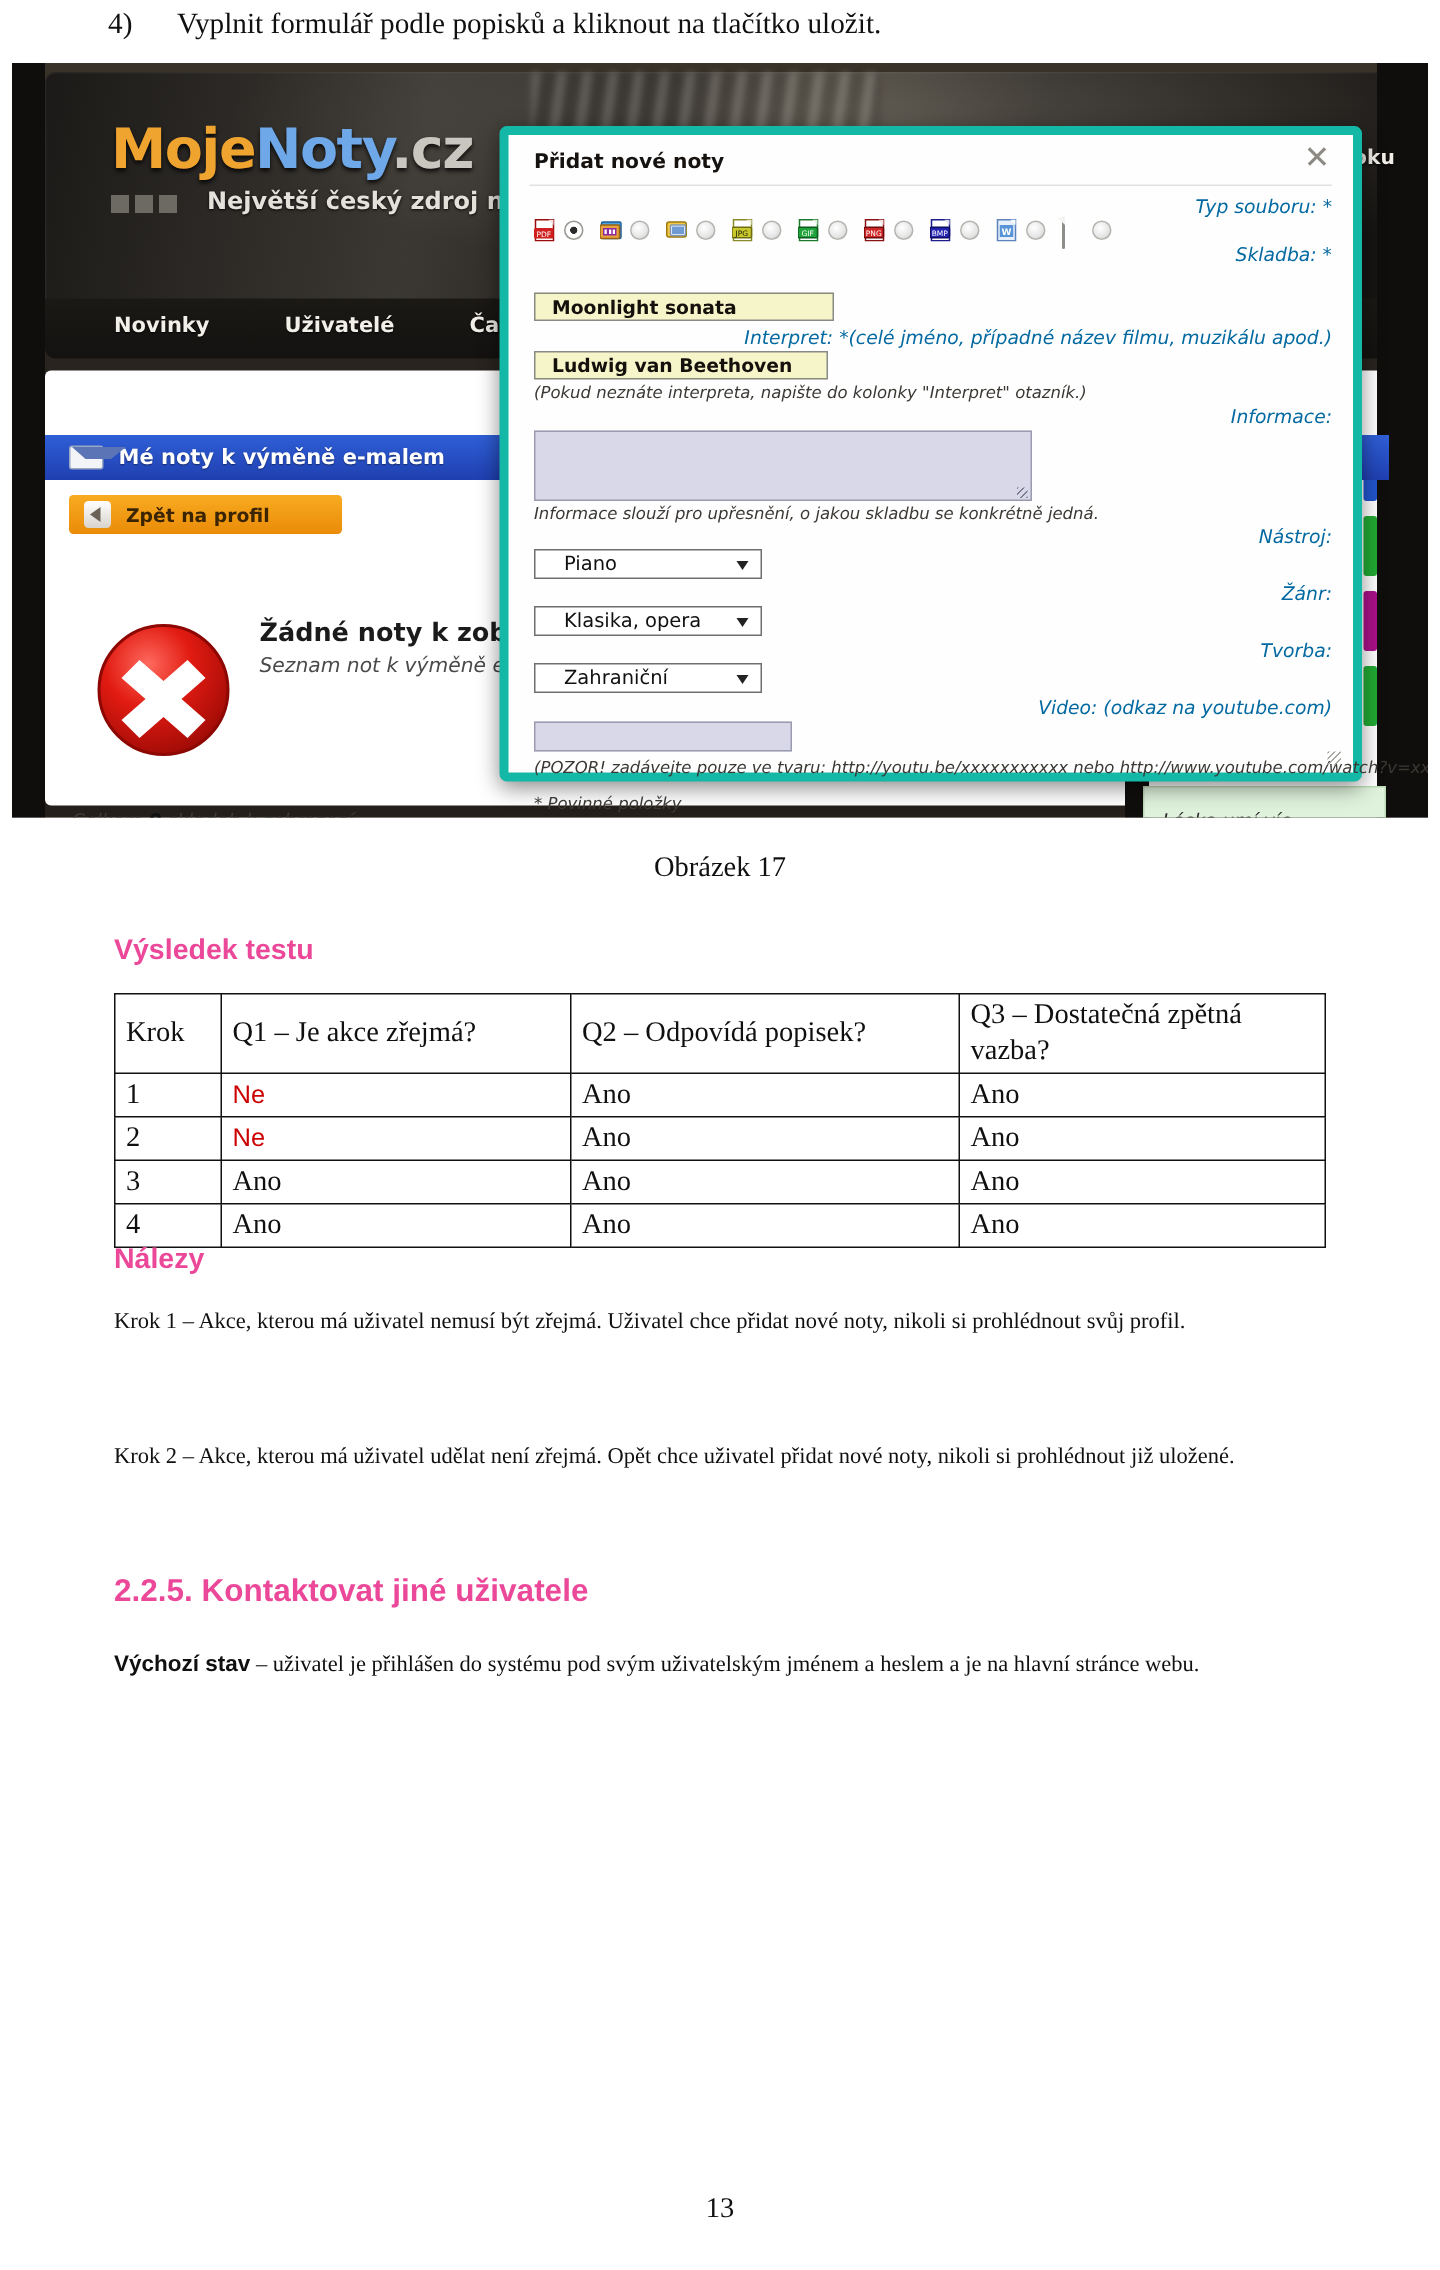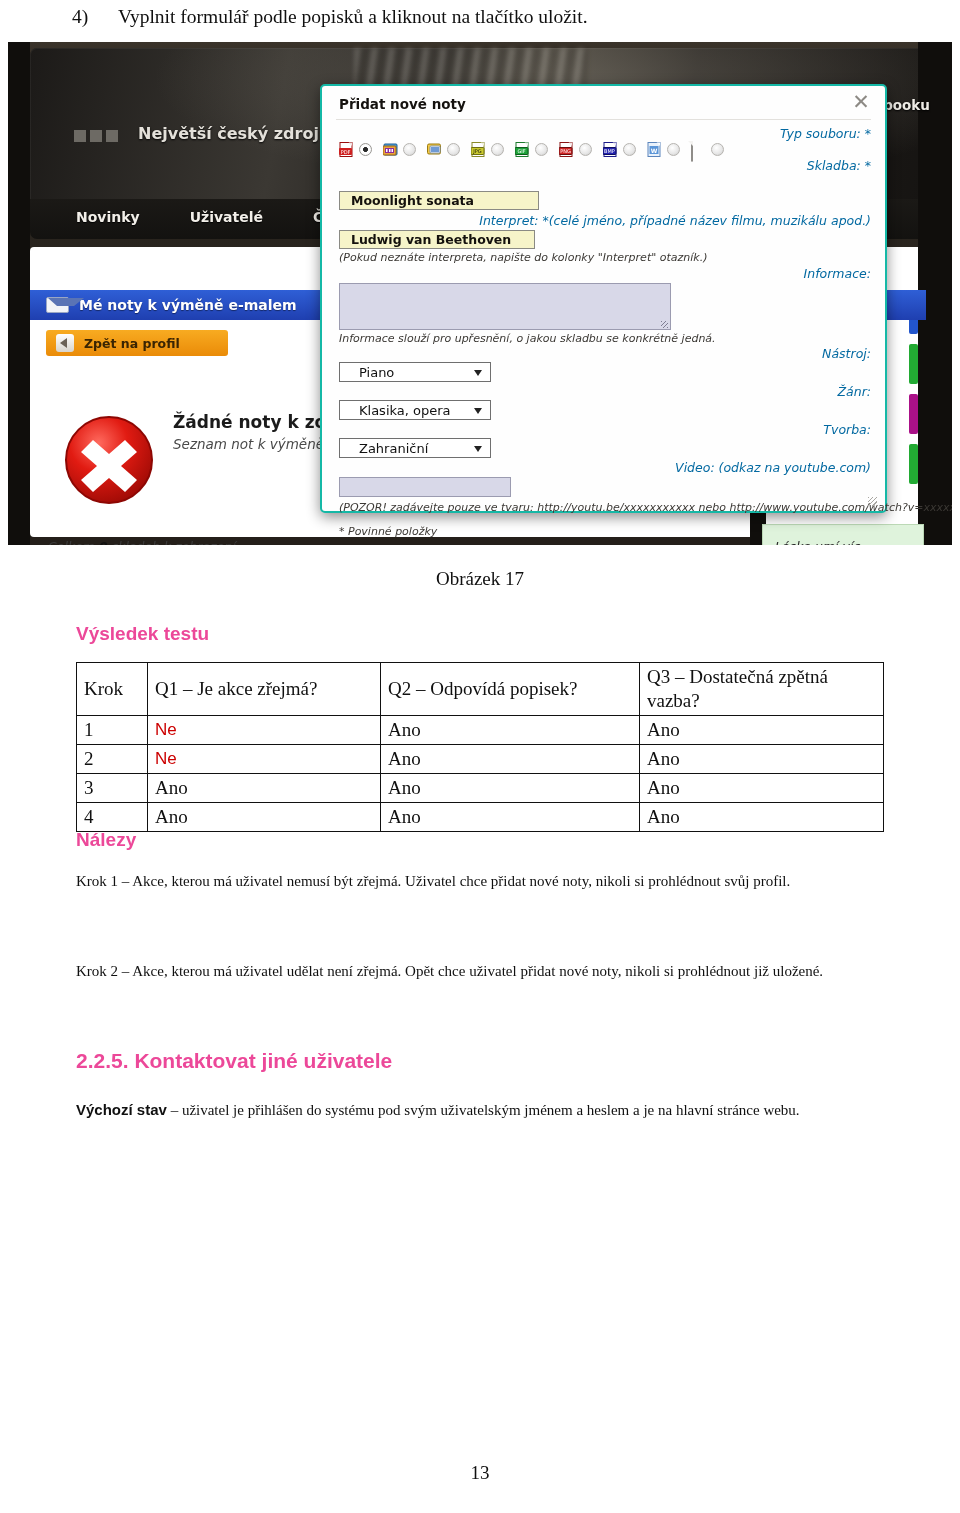--- a/index.html
+++ b/index.html
@@ -162,22 +162,22 @@
     background:#dff3dc;border:1px solid #bcd9b6;z-index:6;
   }
   .greenbox span{
     position:absolute;left:12px;top:14px;color:#2c2c2c;
     font-size:12.5px;font-style:italic;white-space:nowrap;
   }
   .darkstripe{position:absolute;background:#100e0c;z-index:5;}
 
   
   .modal{
-    position:absolute;left:312px;top:42px;width:563px;height:425px;
-    background:#fefefe;border:2px solid #14b8a6;border-radius:5px;
+    position:absolute;left:325px;top:42px;width:563px;height:425px;
+    background:#fefefe;border:6px solid #14b8a6;border-radius:5px;
     box-shadow:0 4px 14px rgba(0,0,0,.45);
     z-index:20;
     font-family:"DejaVu Sans", sans-serif;
   }
   .modal .mtitle{
     position:absolute;left:17px;top:10px;font-size:13.5px;font-weight:700;color:#15120f;
   }
   .modal .mclose{
     position:absolute;right:14px;top:6px;width:20px;height:20px;
     color:#8d8a85;font-size:21px;line-height:20px;text-align:center;
@@ -297,20 +297,23 @@
 <body>
 
 <div class="doc-step">
   <span class="num">4)</span><span>Vyplnit formulář podle popisků a kliknout na tlačítko uložit.</span>
 </div>
 
 <div class="shot">
   <div class="browser-bg"></div>
   <div class="hero"></div>
 
+  <div class="logo">
+    <span class="w1">Moje</span><span class="w2">Noty</span><span class="w3">.cz</span>
+  </div>
   <div class="sq">
       <i></i>
       <i></i>
       <i></i>
     </div>
   <div class="tagline">Největší český zdroj not</div>
 
   <div class="navbar">
     <div class="items">
       <span>Novinky</span>

